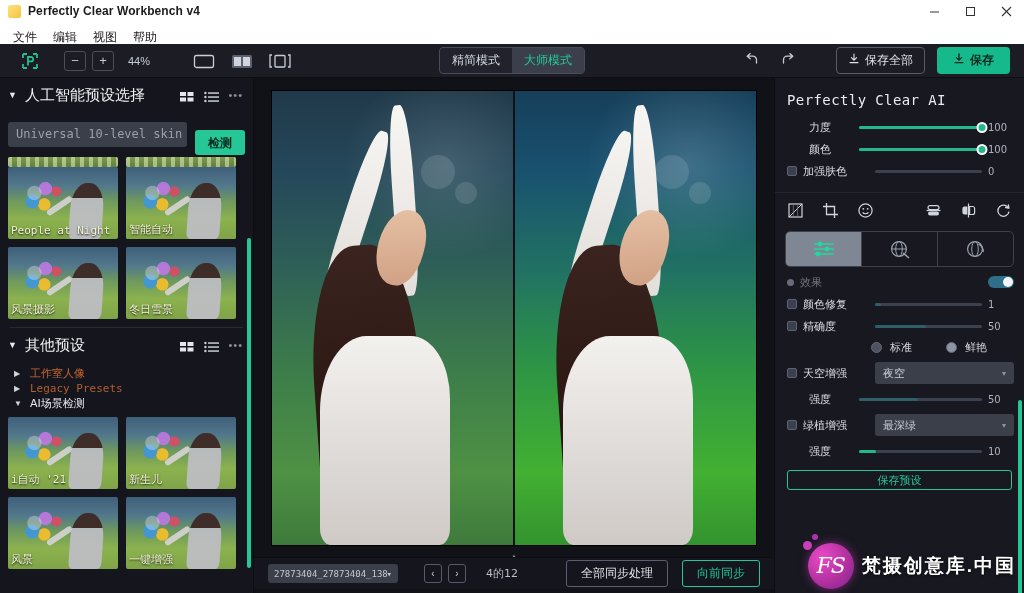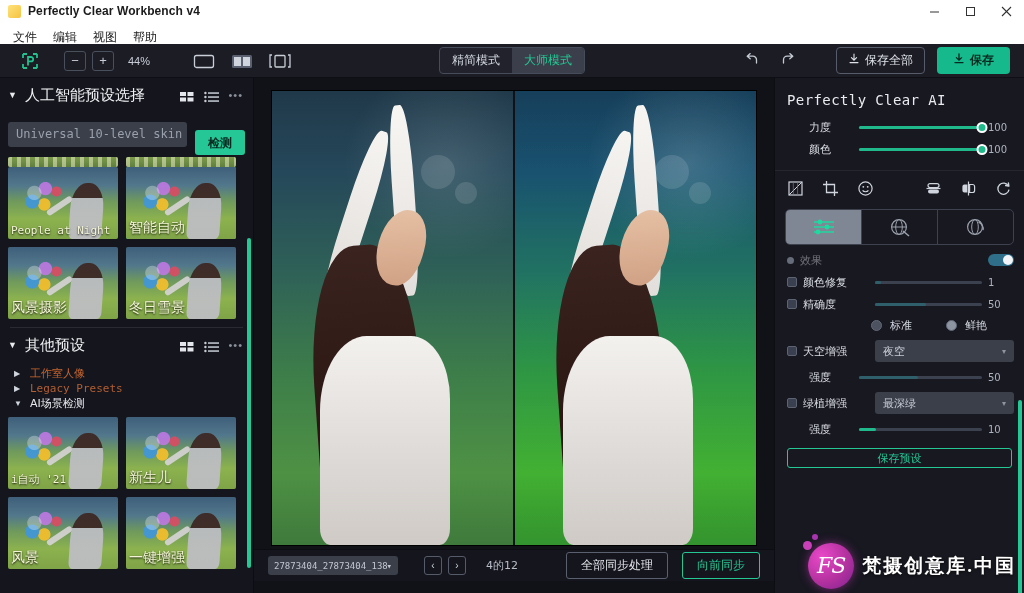--- a/index.html
+++ b/index.html
@@ -146,21 +146,21 @@
   }
   .thumb .arm {
     position: absolute; right: 40%; bottom: 42%; width: 26%; height: 6px;
     background: rgba(215,212,214,.9); transform: rotate(-34deg); border-radius: 3px;
   }
   .thumb-label {
     position: absolute; left: 3px; bottom: 2px; font-size: 11px; color: #f3f4d6;
     text-shadow: 0 1px 2px rgba(0,0,0,.9);
     font-family: "DejaVu Sans Mono", monospace;
   }
-  .thumb-label.cn { font-family: "DejaVu Sans", sans-serif; font-size: 14px; text-align: center; }
+  .thumb-label.cn { font-family: "DejaVu Sans", sans-serif; font-size: 11px; text-align: center; }
 
   .part-row { padding: 0 8px; margin-top: -6px; }
   .part-strip { display:flex; gap:8px; }
   .part-strip .sliver {
     width:110px; height:10px; border-radius:2px; overflow:hidden;
     background: linear-gradient(180deg,#7d9b4c,#5f7f3f);
     position: relative;
   }
   .part-strip .sliver::after{
     content:""; position:absolute; inset:0;
@@ -228,21 +228,21 @@
     background: linear-gradient(180deg,#f8f6f3,#e2dedb);
     transform: rotate(-4deg); border-radius: 40%;
   }
 
   .canvas-arrow {
     position: absolute; bottom: 30px; left: 50%; transform: translateX(-50%);
     color: #8e949f; font-size: 11px;
   }
 
   .bottombar {
-    position: absolute; left: 0; right: 0; bottom: 12px; height: 32px;
+    position: absolute; left: 0; right: 0; bottom: 4px; height: 32px;
     background: #15151d; border-top: 1px solid #0c0c12;
     display: flex; align-items: center; padding: 0 14px; gap: 10px;
   }
   .file-select {
     display: flex; align-items: center; justify-content: space-between;
     background: #3a3f4a; border-radius: 3px; height: 19px; width: 130px;
     padding: 0 6px; font-size: 9px; color: #c2c7d1;
     font-family: "DejaVu Sans Mono", monospace;
   }
   .file-select .cv { overflow:hidden; white-space:nowrap; }
@@ -367,21 +367,21 @@
   }
   .wm-circle::after {
     content:""; position:absolute; left:4px; top:-9px; width:6px; height:6px;
     border-radius:50%; background:#a835b0;
   }
   .wm-fs {
     font-family: "DejaVu Serif", "Liberation Serif", serif; font-size: 22px;
     color: #fff; font-style: italic; letter-spacing: -1px; line-height: 1;
   }
   .wm-text {
-    font-family: Liberation Serif, serif; font-size: 19px; color: #fff;
+    font-family: Liberation Sans, sans-serif; font-size: 19px; color: #fff;
     font-weight: bold; letter-spacing: 2px;
     text-shadow: 0 1px 3px rgba(0,0,0,.8);
   }
 </style>
 </head>
 <body>
 
 <div class="app">
 
   <div class="titlebar">
@@ -692,20 +692,28 @@
           <span class="sr-val">100</span>
         </div>
         <div class="slider-row">
           <span class="sr-label" style="padding-left:22px;">颜色</span>
           <span class="track">
             <span class="fill" style="width:100%"></span>
             <span class="knob" style="left:100%"></span>
           </span>
           <span class="sr-val">100</span>
         </div>
+        <div class="slider-row">
+          <span class="sr-check"></span>
+          <span class="sr-label">加强肤色</span>
+          <span class="track">
+            <span class="fill dim" style="width:0%"></span>
+          </span>
+          <span class="sr-val">0</span>
+        </div>
       </div>
 
       <div class="rp-sep"></div>
 
       <div class="tool-icons">
         <span class="ti">
           <svg width="17" height="17" viewBox="0 0 17 17">
               <rect x="2" y="2" width="13" height="13" fill="none" stroke="#cfd4dd" stroke-width="1.2"></rect>
               <line x1="2" y1="15" x2="15" y2="2" stroke="#cfd4dd" stroke-width="1"></line>
               <line x1="6.3" y1="2" x2="6.3" y2="15" stroke="#777d89" stroke-width=".7"></line>

